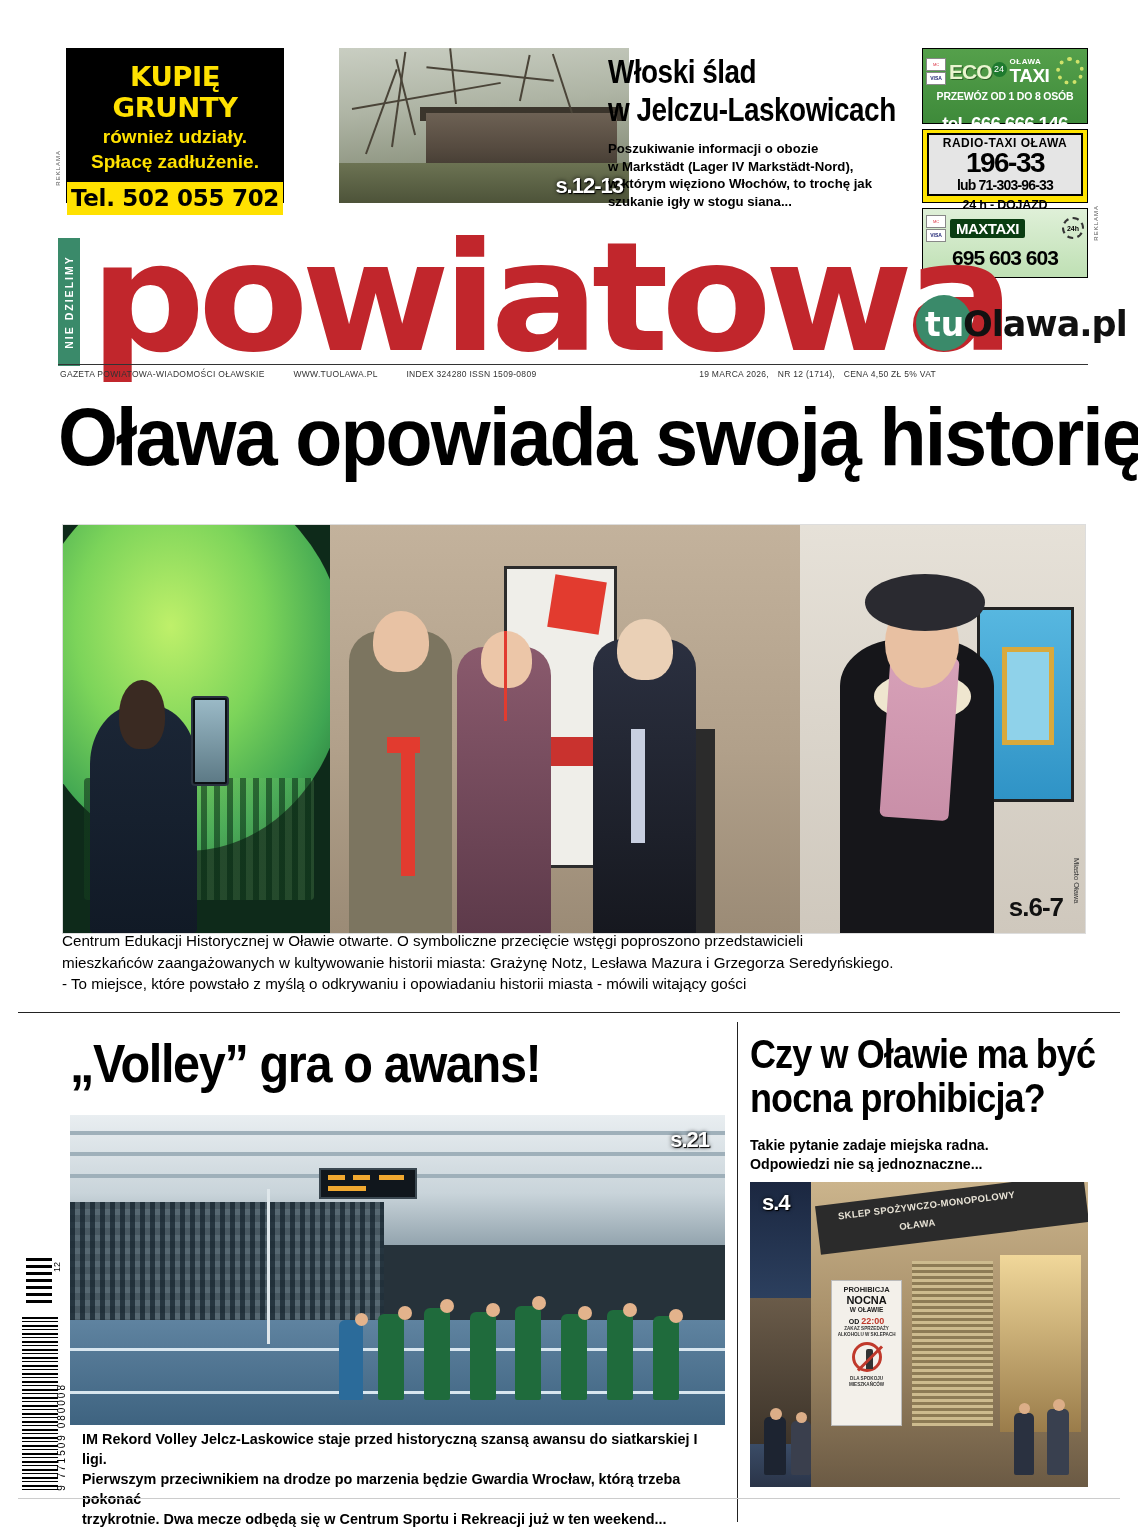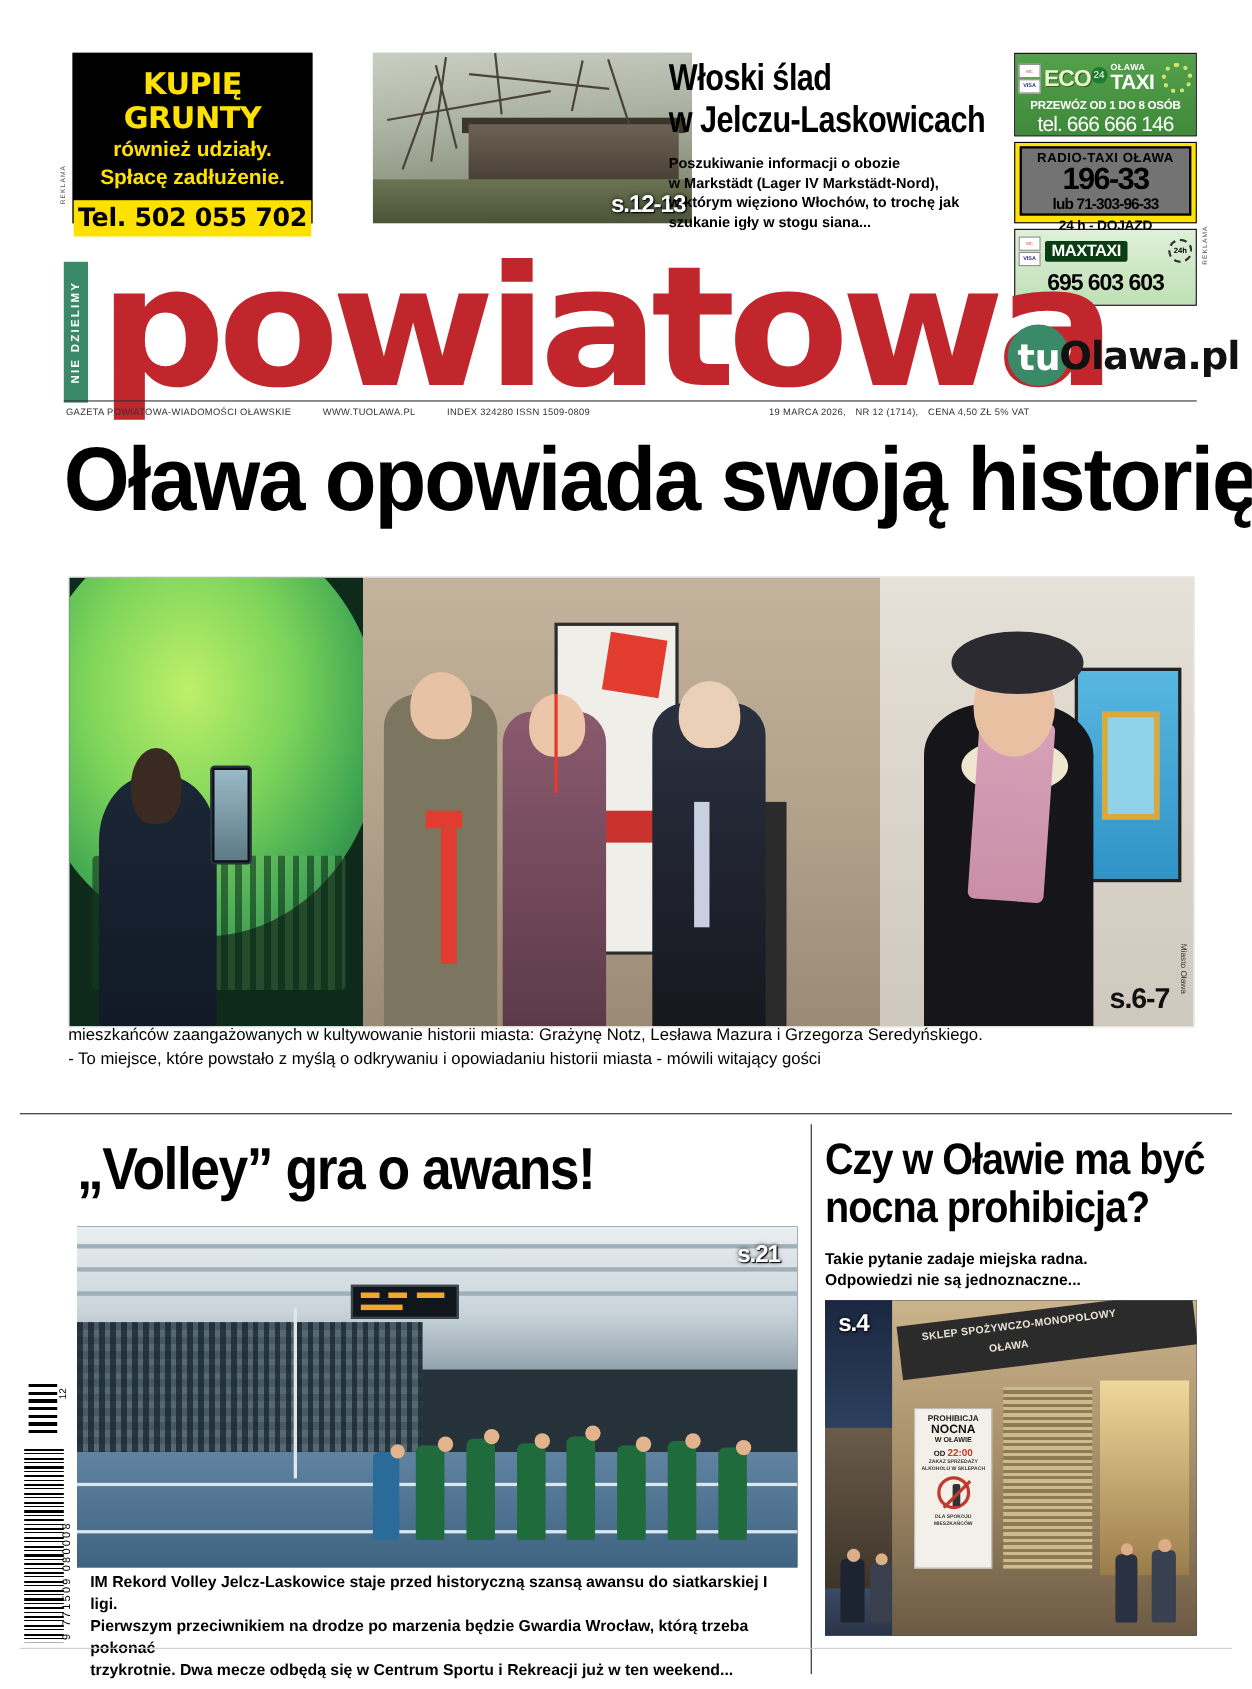--- a/index.html
+++ b/index.html
@@ -67,24 +67,24 @@
      text-shadow:1px 1px 0 #2a5f26; }
   .eco-24 { background:#1e7a2e;color:#fff;border-radius:50%;width:15px;height:15px;
      font-size:9px;display:inline-flex;align-items:center;justify-content:center;
      vertical-align:super; }
   .eco-taxi { font-weight:bold;font-size:19px;color:#fff;letter-spacing:-0.5px; }
   .eco-olawa{ font-size:8px;color:#fff;font-weight:bold;letter-spacing:.5px; }
   .wheel { width:28px;height:28px;border-radius:50%;border:4px dotted #cfe26a;
      margin-left:auto; }
   .eco-line { color:#fff;font-weight:bold;font-size:10.5px;text-align:center;
      letter-spacing:-0.2px; }
-  .eco-tel { color:#fff;font-weight:normal;font-size:19px;text-align:center;
-     letter-spacing:-0.8px; margin-top:1px; }
+  .eco-tel { color:#fff;font-weight:bold;font-size:19px;text-align:center;
+     letter-spacing:-0.8px; margin-top:11px; }
   .radio { background:#ffe400; height:74px; padding:3px 4px; }
-  .radio-inner { border:2px solid #000; background:#737373; padding:1px 4px; }
+  .radio-inner { border:2px solid #000; background:#e5e5e5; padding:1px 4px; }
   .radio-t { font-weight:bold;font-size:12px;text-align:center;letter-spacing:.5px; }
   .radio-num { font-weight:bold;font-size:28px;text-align:center;letter-spacing:-1.5px;
      line-height:.95; }
   .radio-lub { font-weight:bold;font-size:14px;text-align:center;letter-spacing:-0.8px; }
   .radio-bot { font-weight:bold;font-size:12.5px;text-align:center;letter-spacing:-0.2px;
      margin-top:2px; }
   .maxtaxi { background:linear-gradient(180deg,#dff0d8,#bfe0b4); height:70px; padding:3px; }
   .mt-row { display:flex;align-items:center;gap:4px;height:32px; }
   .mt-logo { background:#0a3d12;color:#fff;font-weight:bold;font-size:15px;
      padding:1px 6px;border-radius:2px;letter-spacing:-0.5px; }
@@ -431,20 +431,21 @@
       <div class="hp3-scarf"></div>
       <div class="hp3-head"></div>
       <div class="hp3-hat"></div>
     </div>
 
     <div id="hero-credit">Miasto Oława</div>
     <div id="hero-badge" class="page-badge" style="font-size:26px;color:#111;text-shadow:none;">s.6-7</div>
   </div>
 
   <div class="abs" id="hero-cap">
+    <div>Centrum Edukacji Historycznej w Oławie otwarte. O symboliczne przecięcie wstęgi poproszono przedstawicieli</div>
     <div>mieszkańców zaangażowanych w kultywowanie historii miasta: Grażynę Notz, Lesława Mazura i Grzegorza Seredyńskiego.</div>
     <div>- To miejsce, które powstało z myślą o odkrywaniu i opowiadaniu historii miasta - mówili witający gości</div>
   </div>
   <div class="abs" id="rule1"></div>
 
   <div class="abs" id="volley-hl">„Volley” gra o awans!</div>
   <div class="abs" id="volley-photo">
     <div class="vp-ceiling"></div>
     <div class="vp-beam" style="top:5%;"></div>
     <div class="vp-beam" style="top:12%;"></div>

